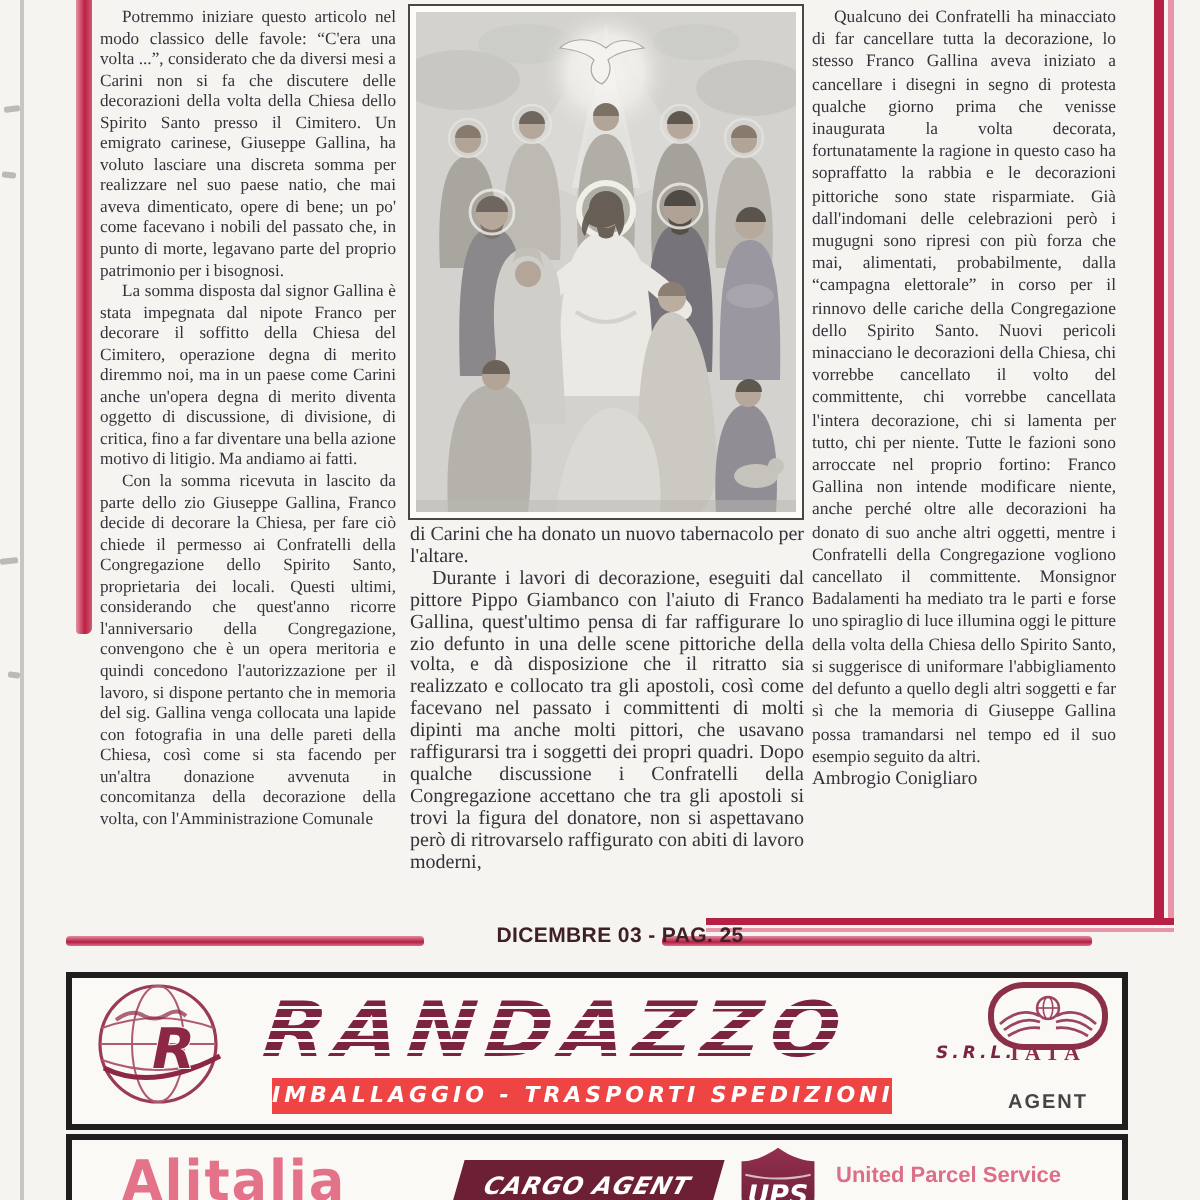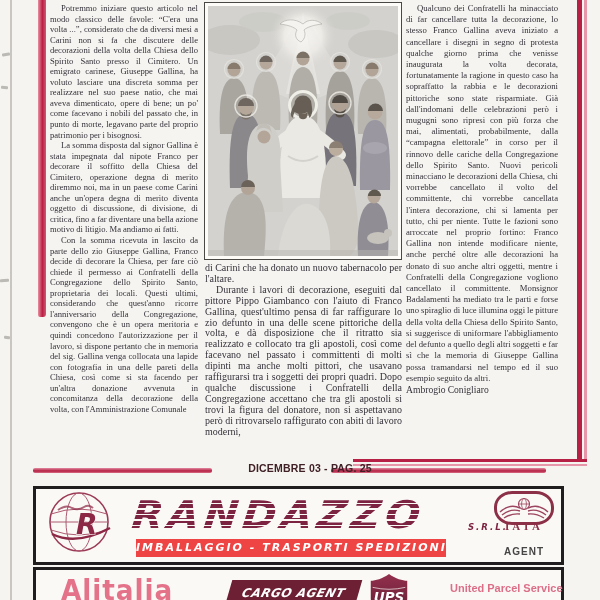--- a/index.html
+++ b/index.html
@@ -59,21 +59,21 @@
   .agent{left:458px;top:57px;width:60px;text-align:center;font-family:"Liberation Sans", sans-serif;
          font-weight:bold;font-size:10px;color:#454545;letter-spacing:1px;}
 
   .alitalia{left:25px;top:4px;font-family:"DejaVu Sans", sans-serif;font-weight:bold;
             font-size:28px;color:#e4738a;transform:scaleX(.94);transform-origin:left top;
             letter-spacing:1px;white-space:nowrap;}
   .cargo{left:192px;top:10px;width:130px;height:30px;background:#6d2033;transform:skewX(-16deg);
          color:#fff;font-family:"DejaVu Sans", sans-serif;font-weight:bold;font-style:italic;
          font-size:12px;text-align:center;line-height:26px;letter-spacing:.5px;}
   .ups-text{left:382px;top:12px;font-family:"Liberation Sans", sans-serif;font-weight:bold;
-            font-size:11px;color:#dc6f88;white-space:nowrap;margin-left:32px;}
+            font-size:11px;color:#dc6f88;white-space:nowrap;}
 </style>
 </head>
 <body>
 
 <div id="page">
 
   <div class="abs edge-line"></div>
   <div class="abs mark" style="left:2px;top:53px;width:8px;height:3px;transform:rotate(-8deg);"></div>
   <div class="abs mark" style="left:1px;top:86px;width:7px;height:3px;transform:rotate(5deg);"></div>
   <div class="abs mark" style="left:0px;top:279px;width:9px;height:3px;transform:rotate(-6deg);"></div>

